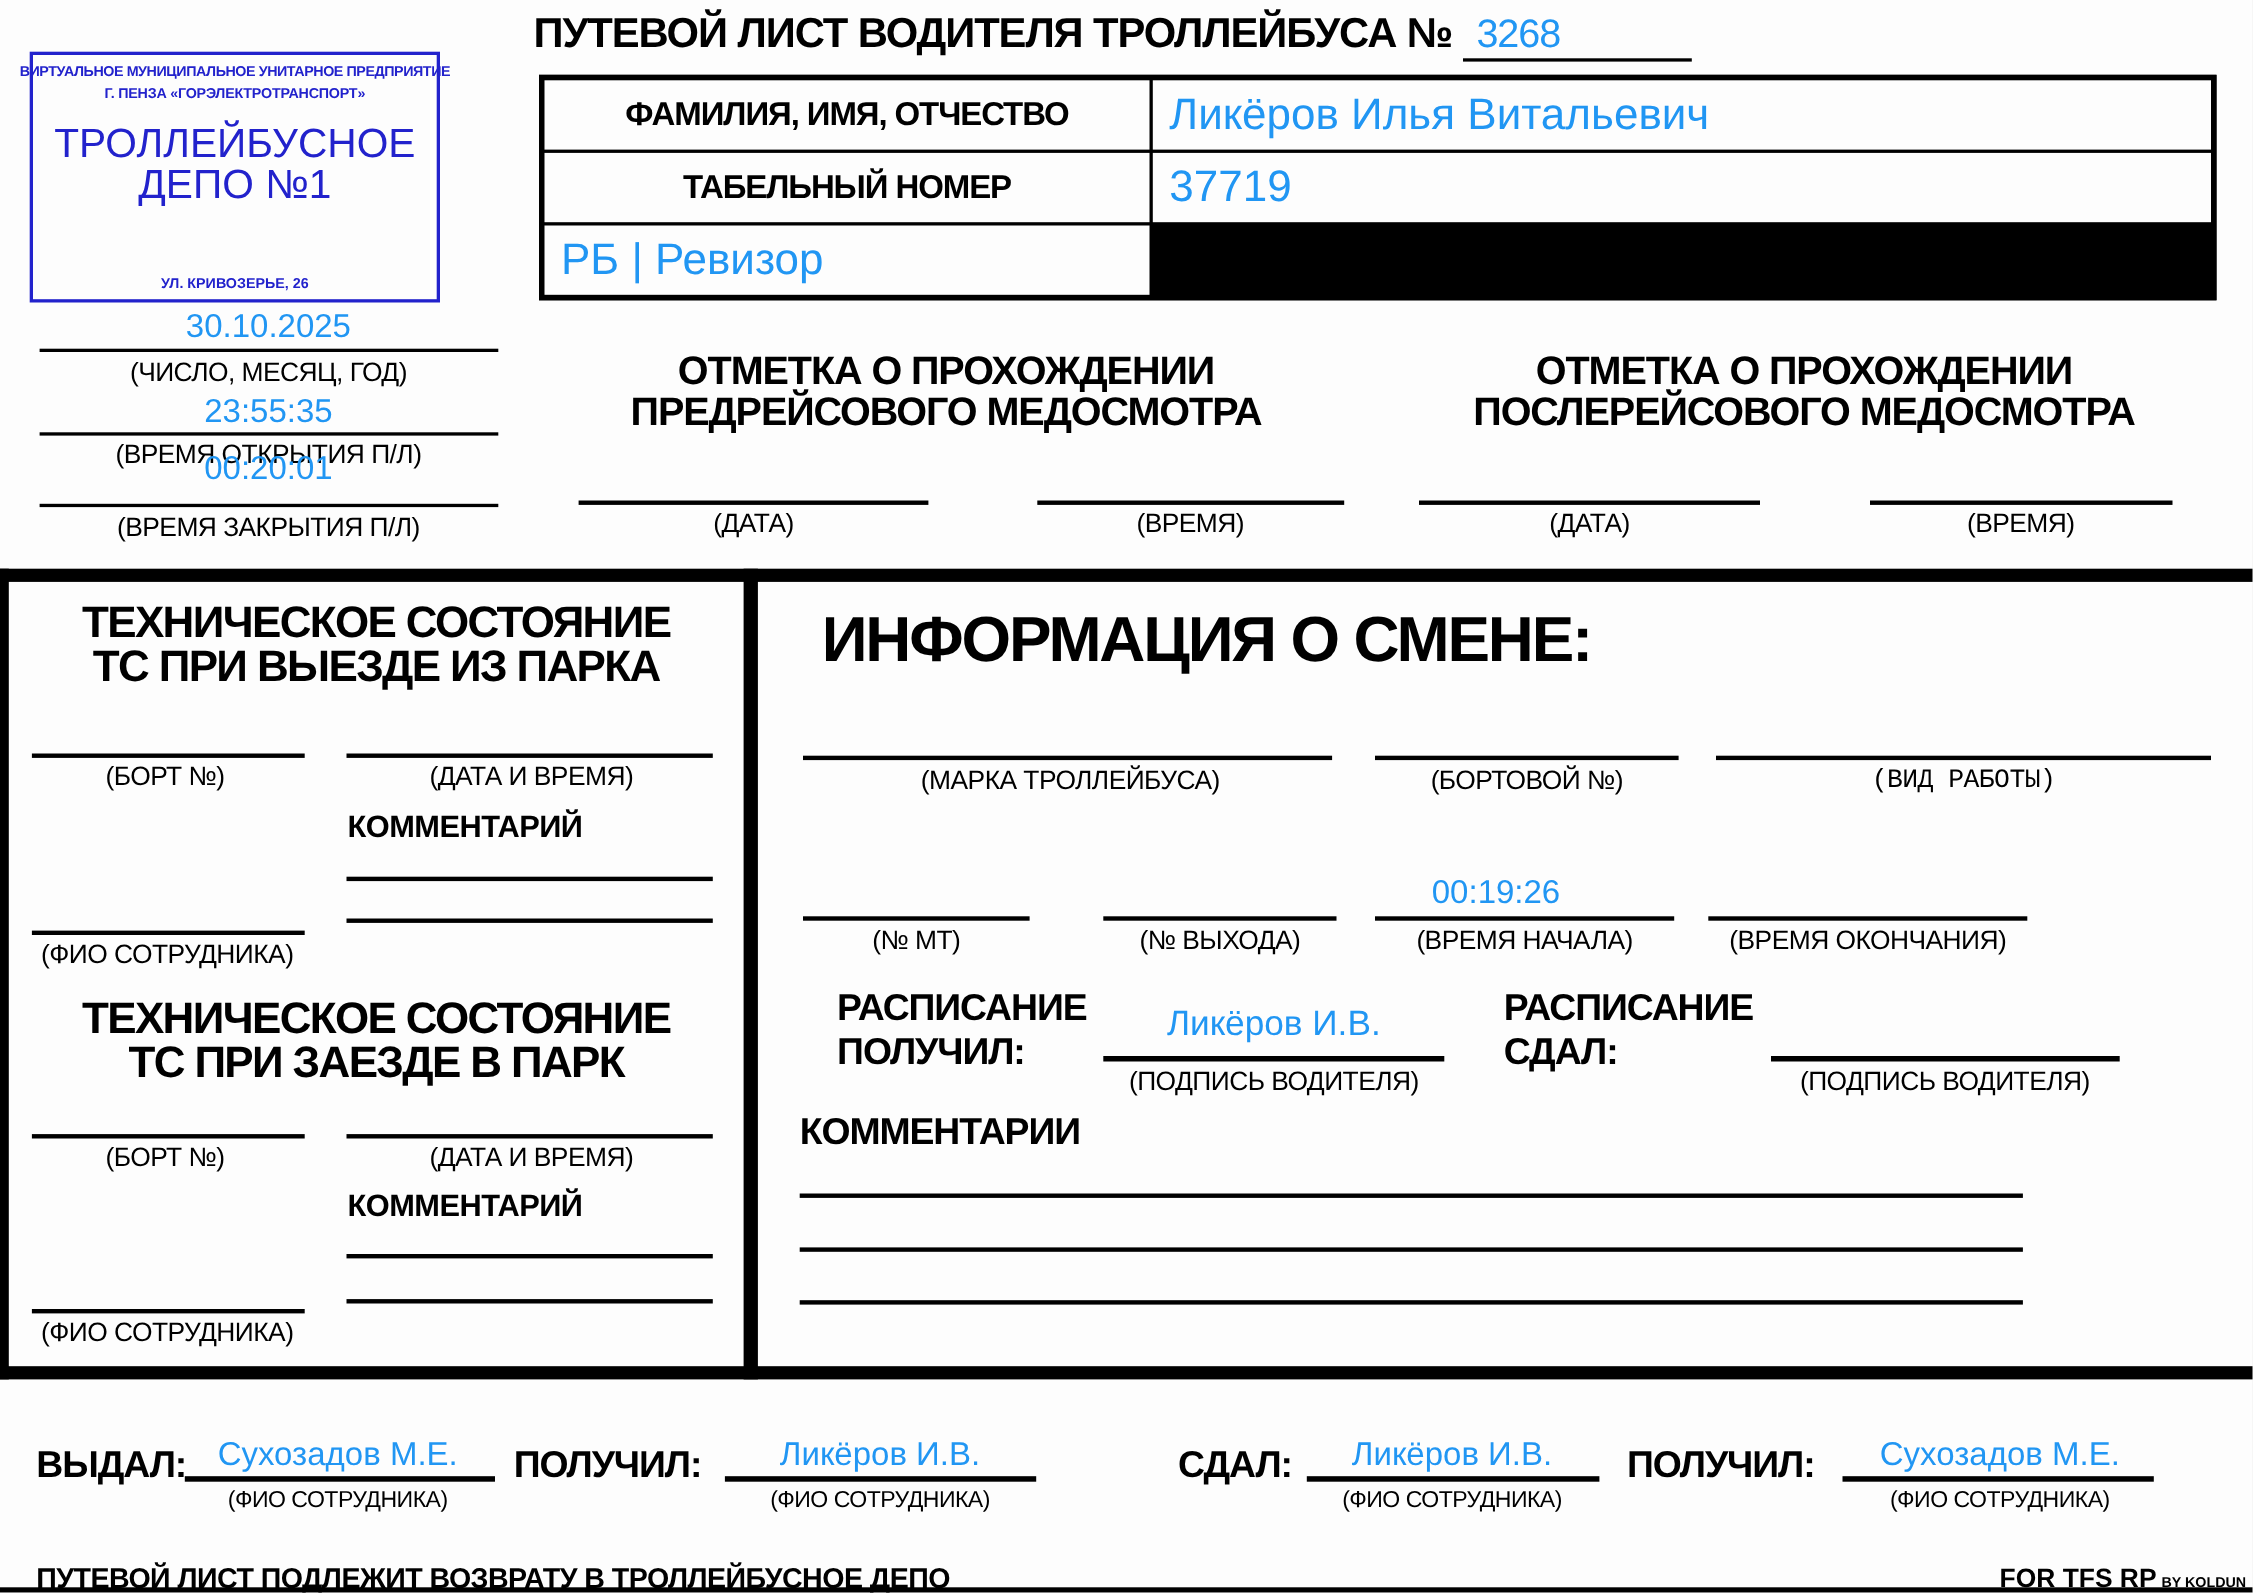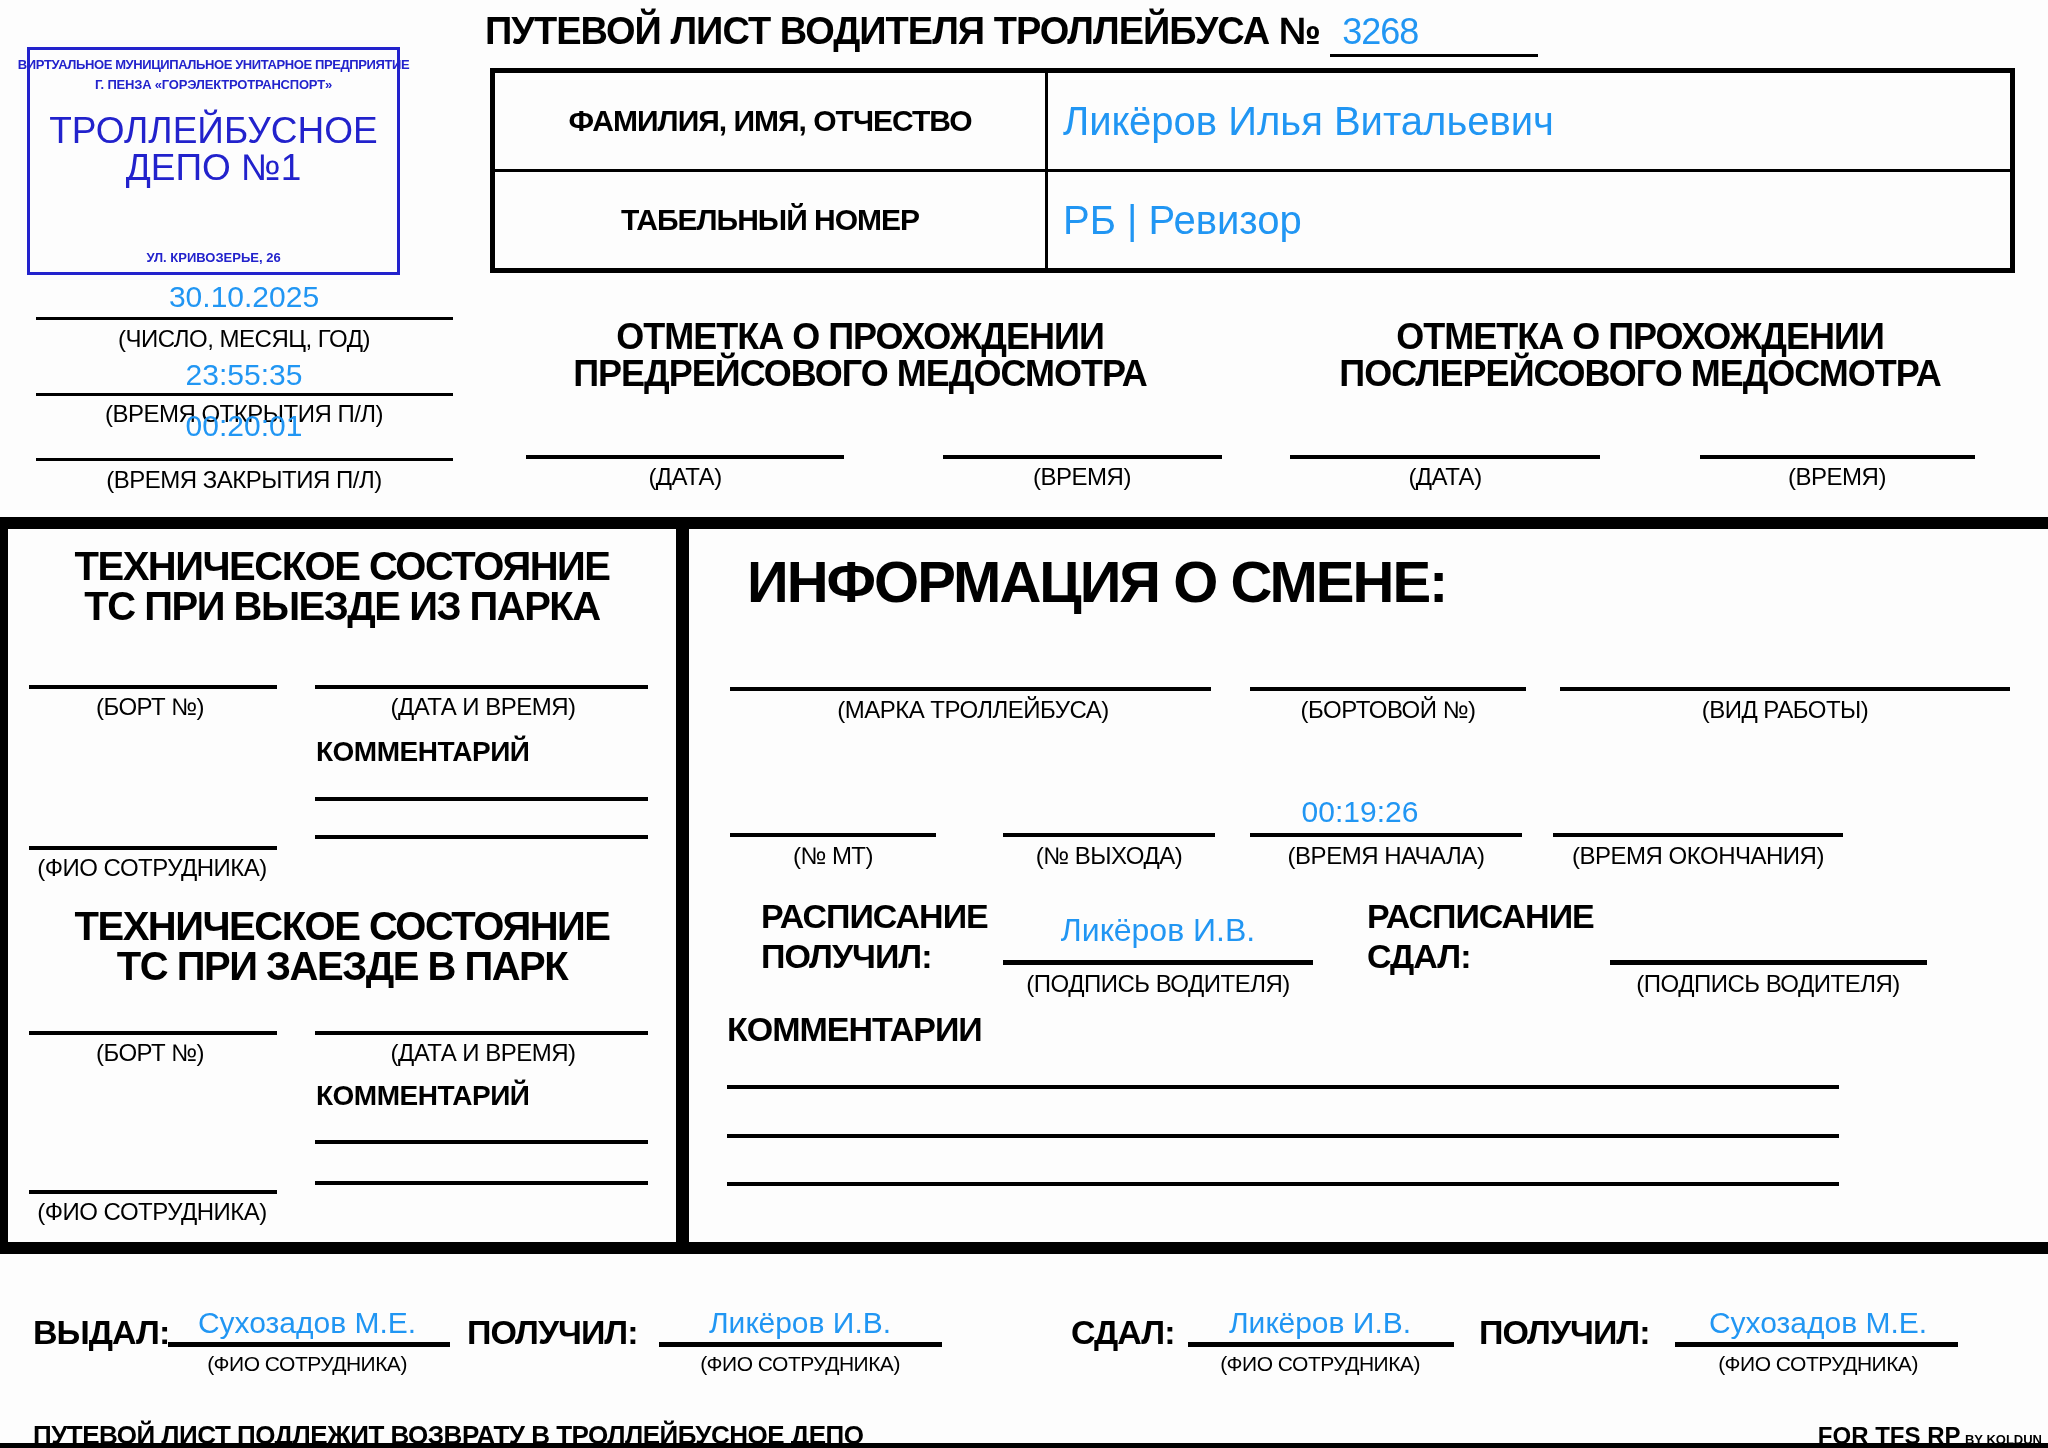--- a/index.html
+++ b/index.html
@@ -65,20 +65,21 @@
   <div class="lbc" style="left:244px;top:400px;">(ВРЕМЯ ОТКРЫТИЯ П/Л)</div>
 
   <div class="blv" style="left:244px;top:409px;font-size:30px;">00:20:01</div>
   <div class="ln" style="left:36px;top:458px;width:417px;height:3px;"></div>
   <div class="lbc" style="left:244px;top:466px;">(ВРЕМЯ ЗАКРЫТИЯ П/Л)</div>
 
   <div class="dtable">
     <div class="cell lab">ФАМИЛИЯ, ИМЯ, ОТЧЕСТВО</div>
     <div class="cell val">Ликёров Илья Витальевич</div>
     <div class="cell lab">ТАБЕЛЬНЫЙ НОМЕР</div>
+    <div class="cell val">37719</div>
     <div class="cell val">РБ | Ревизор</div>
   </div>
 
   <div class="medh" style="left:860px;top:318px;">
     <div>ОТМЕТКА О ПРОХОЖДЕНИИ</div>
     <div>ПРЕДРЕЙСОВОГО МЕДОСМОТРА</div>
   </div>
   <div class="ln" style="left:526px;top:455px;width:318px;height:4px;"></div>
   <div class="lbc" style="left:685px;top:463px;">(ДАТА)</div>
   <div class="ln" style="left:943px;top:455px;width:279px;height:4px;"></div>
@@ -126,21 +127,21 @@
   <div class="ln" style="left:29px;top:1190px;width:248px;height:4px;"></div>
   <div class="lbc" style="left:152px;top:1198px;">(ФИО СОТРУДНИКА)</div>
 
   <div class="hh" style="left:747px;top:548px;font-size:58px;letter-spacing:-2px;">ИНФОРМАЦИЯ О СМЕНЕ:</div>
 
   <div class="ln" style="left:730px;top:687px;width:481px;height:4px;"></div>
   <div class="lbc" style="left:973px;top:696px;">(МАРКА ТРОЛЛЕЙБУСА)</div>
   <div class="ln" style="left:1250px;top:687px;width:276px;height:4px;"></div>
   <div class="lbc" style="left:1388px;top:696px;">(БОРТОВОЙ №)</div>
   <div class="ln" style="left:1560px;top:687px;width:450px;height:4px;"></div>
-  <div class="lbc" style="left:1785px;top:696px;">(ВИД РАБОТЫ)</div>
+  <div class="lbc" style="left:1785px;top:696px;font-family:Liberation Mono, monospace;">(ВИД РАБОТЫ)</div>
 
   <div class="blv" style="left:1360px;top:795px;font-size:30px;">00:19:26</div>
   <div class="ln" style="left:730px;top:833px;width:206px;height:4px;"></div>
   <div class="lbc" style="left:833px;top:842px;">(№ МТ)</div>
   <div class="ln" style="left:1003px;top:833px;width:212px;height:4px;"></div>
   <div class="lbc" style="left:1109px;top:842px;">(№ ВЫХОДА)</div>
   <div class="ln" style="left:1250px;top:833px;width:272px;height:4px;"></div>
   <div class="lbc" style="left:1386px;top:842px;">(ВРЕМЯ НАЧАЛА)</div>
   <div class="ln" style="left:1553px;top:833px;width:290px;height:4px;"></div>
   <div class="lbc" style="left:1698px;top:842px;">(ВРЕМЯ ОКОНЧАНИЯ)</div>

